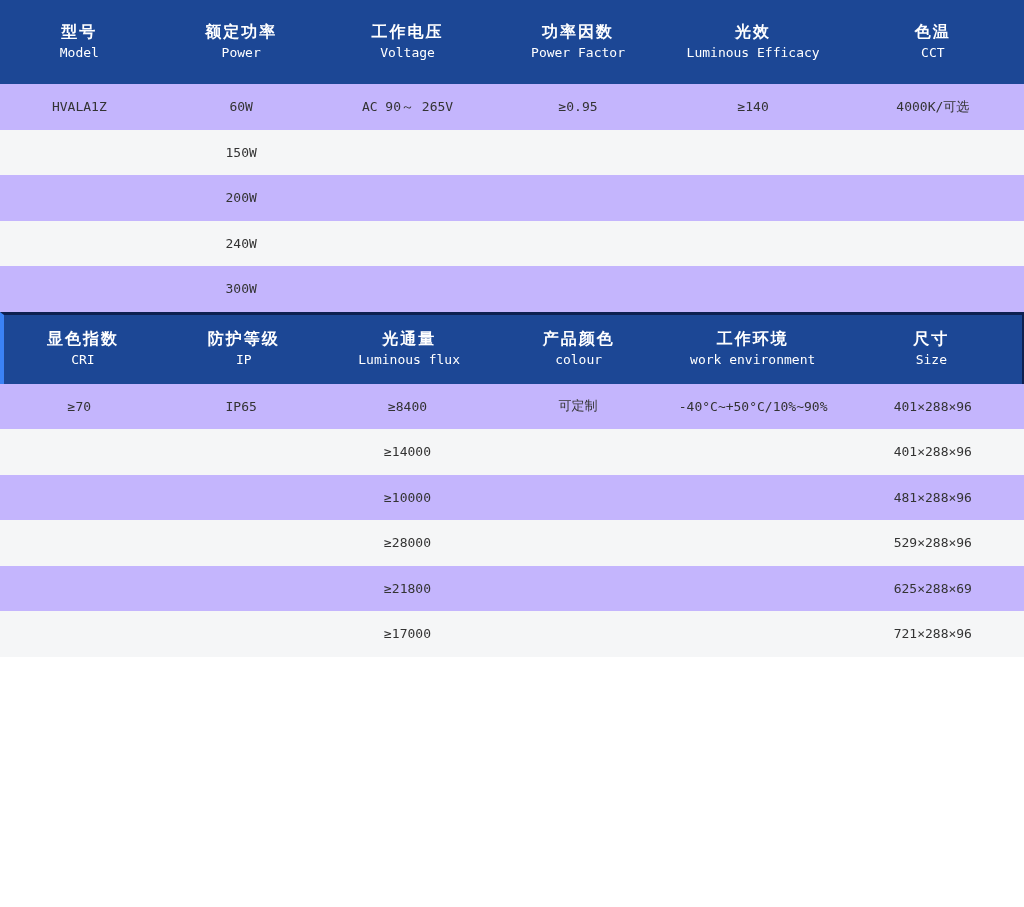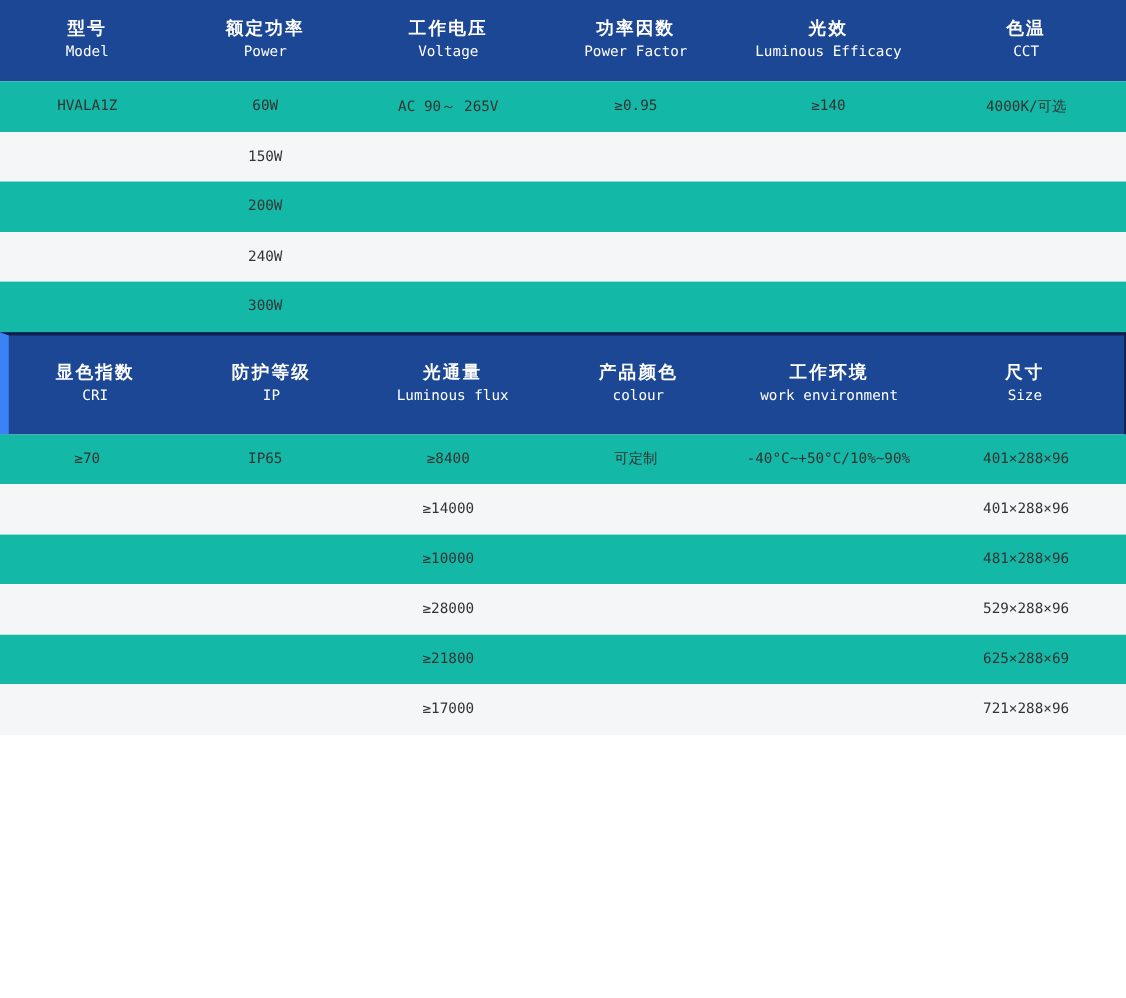--- a/index.html
+++ b/index.html
@@ -17,44 +17,44 @@
   }
   .spec-table { width: 1024px; }
   .grid6 {
     display: grid;
     grid-template-columns: 15.5% 16.1% 16.4% 16.9% 17.3% 17.8%;
     align-items: center;
   }
   .hdr {
     background: #1c4795;
     color: #ffffff;
-    height: 74px;
+    height: 84px;
     box-sizing: border-box;
   }
   .hdr.bordered {
     border-top: 3px solid #0d2050;
-    border-left: 8px solid #3b82f6;
+    border-left: 4px solid #3b82f6;
     border-right: 2px solid #0d2050;
-    height: 93px;
+    height: 72px;
   }
   .hdr-cell { text-align: center; line-height: 1.25; }
   .hdr-zh {
     display: block;
     font-size: 16px;
     font-weight: bold;
     letter-spacing: 2px;
   }
   .hdr-en {
     display: block;
     font-size: 13px;
     margin-top: 3px;
     font-family: "DejaVu Sans Mono", monospace;
     text-align: center;
   }
-  .rows .row { height: 45.5px; background: #14b8a6; }
+  .rows .row { height: 45.5px; background: #c4b5fd; }
   .rows .row:nth-child(even) { background: #f5f6f7; }
   .cell {
     text-align: center;
     font-size: 13px;
     color: #333333;
     font-family: "DejaVu Sans Mono", monospace;
     white-space: nowrap;
   }
 </style>
 </head>

